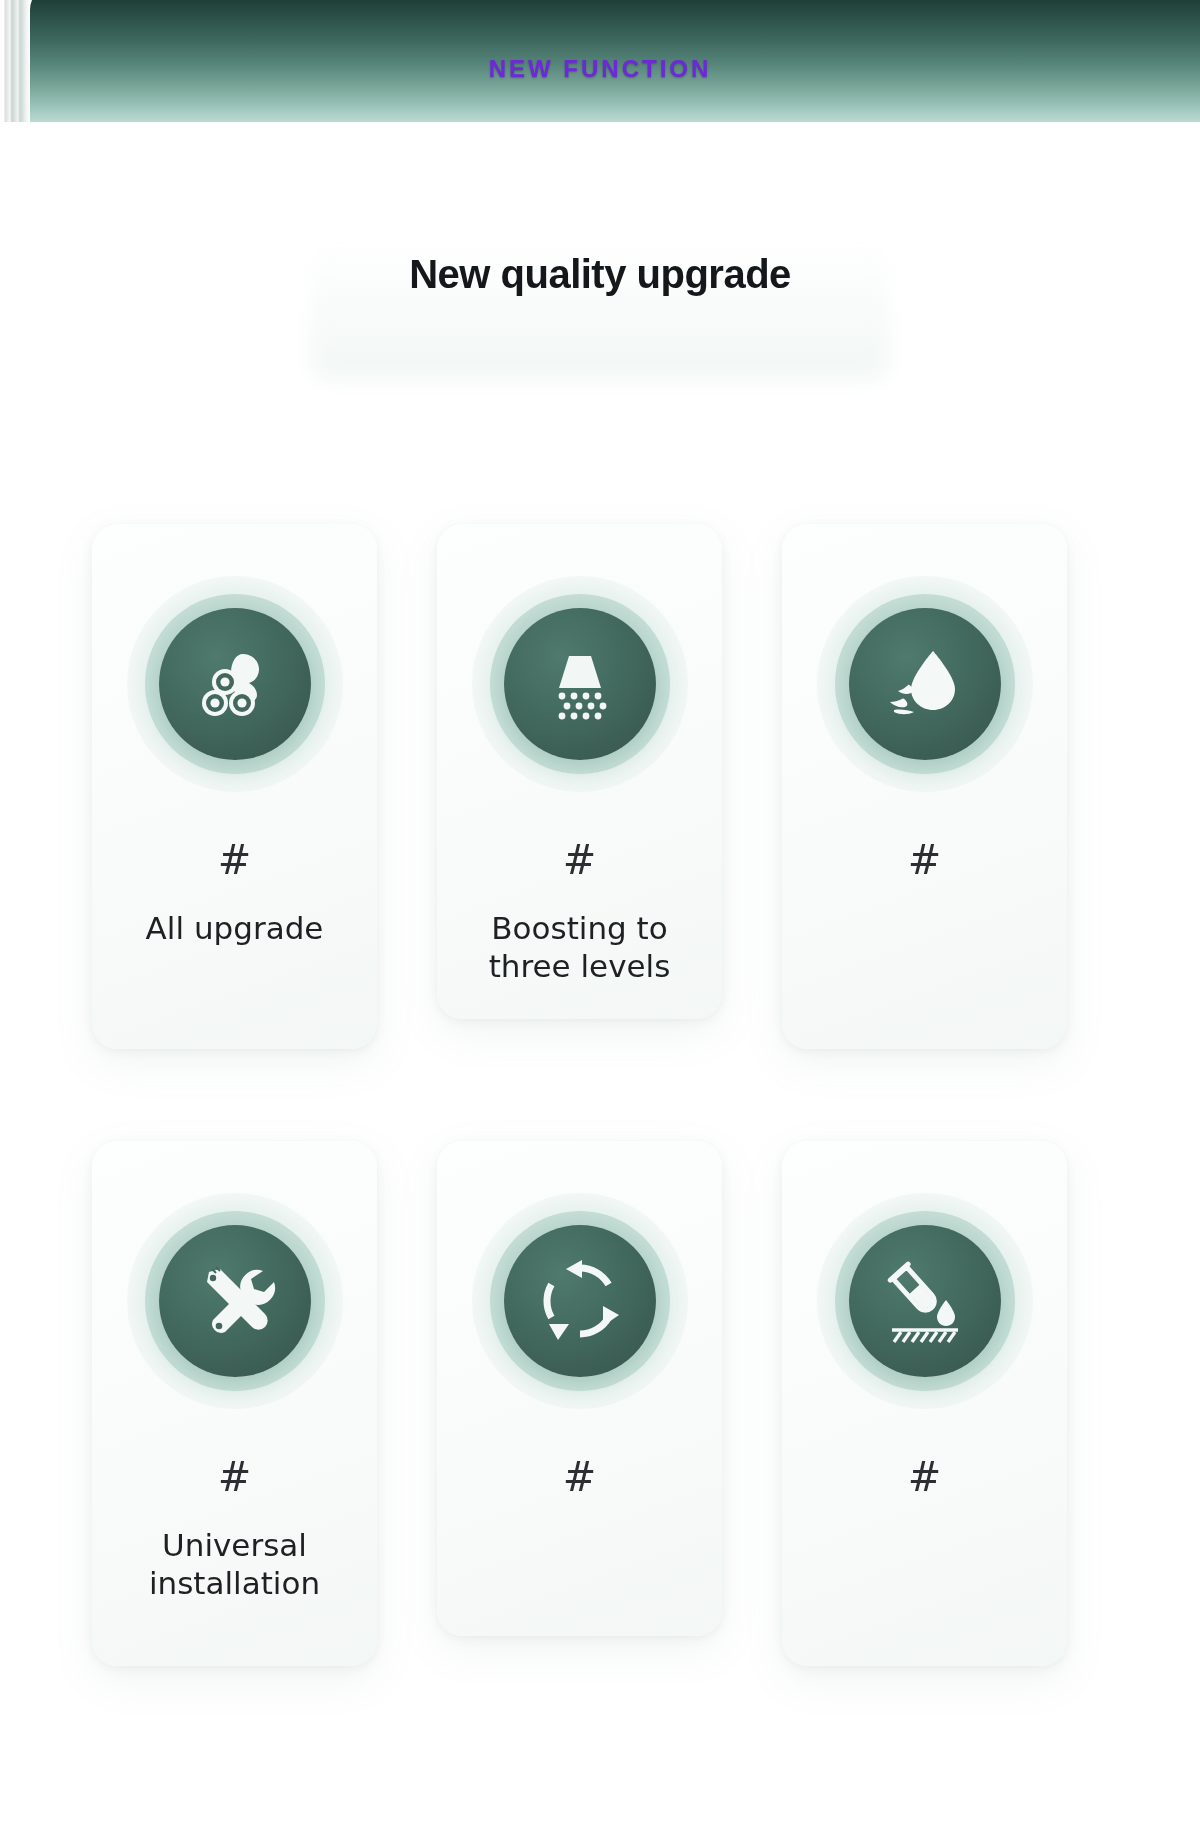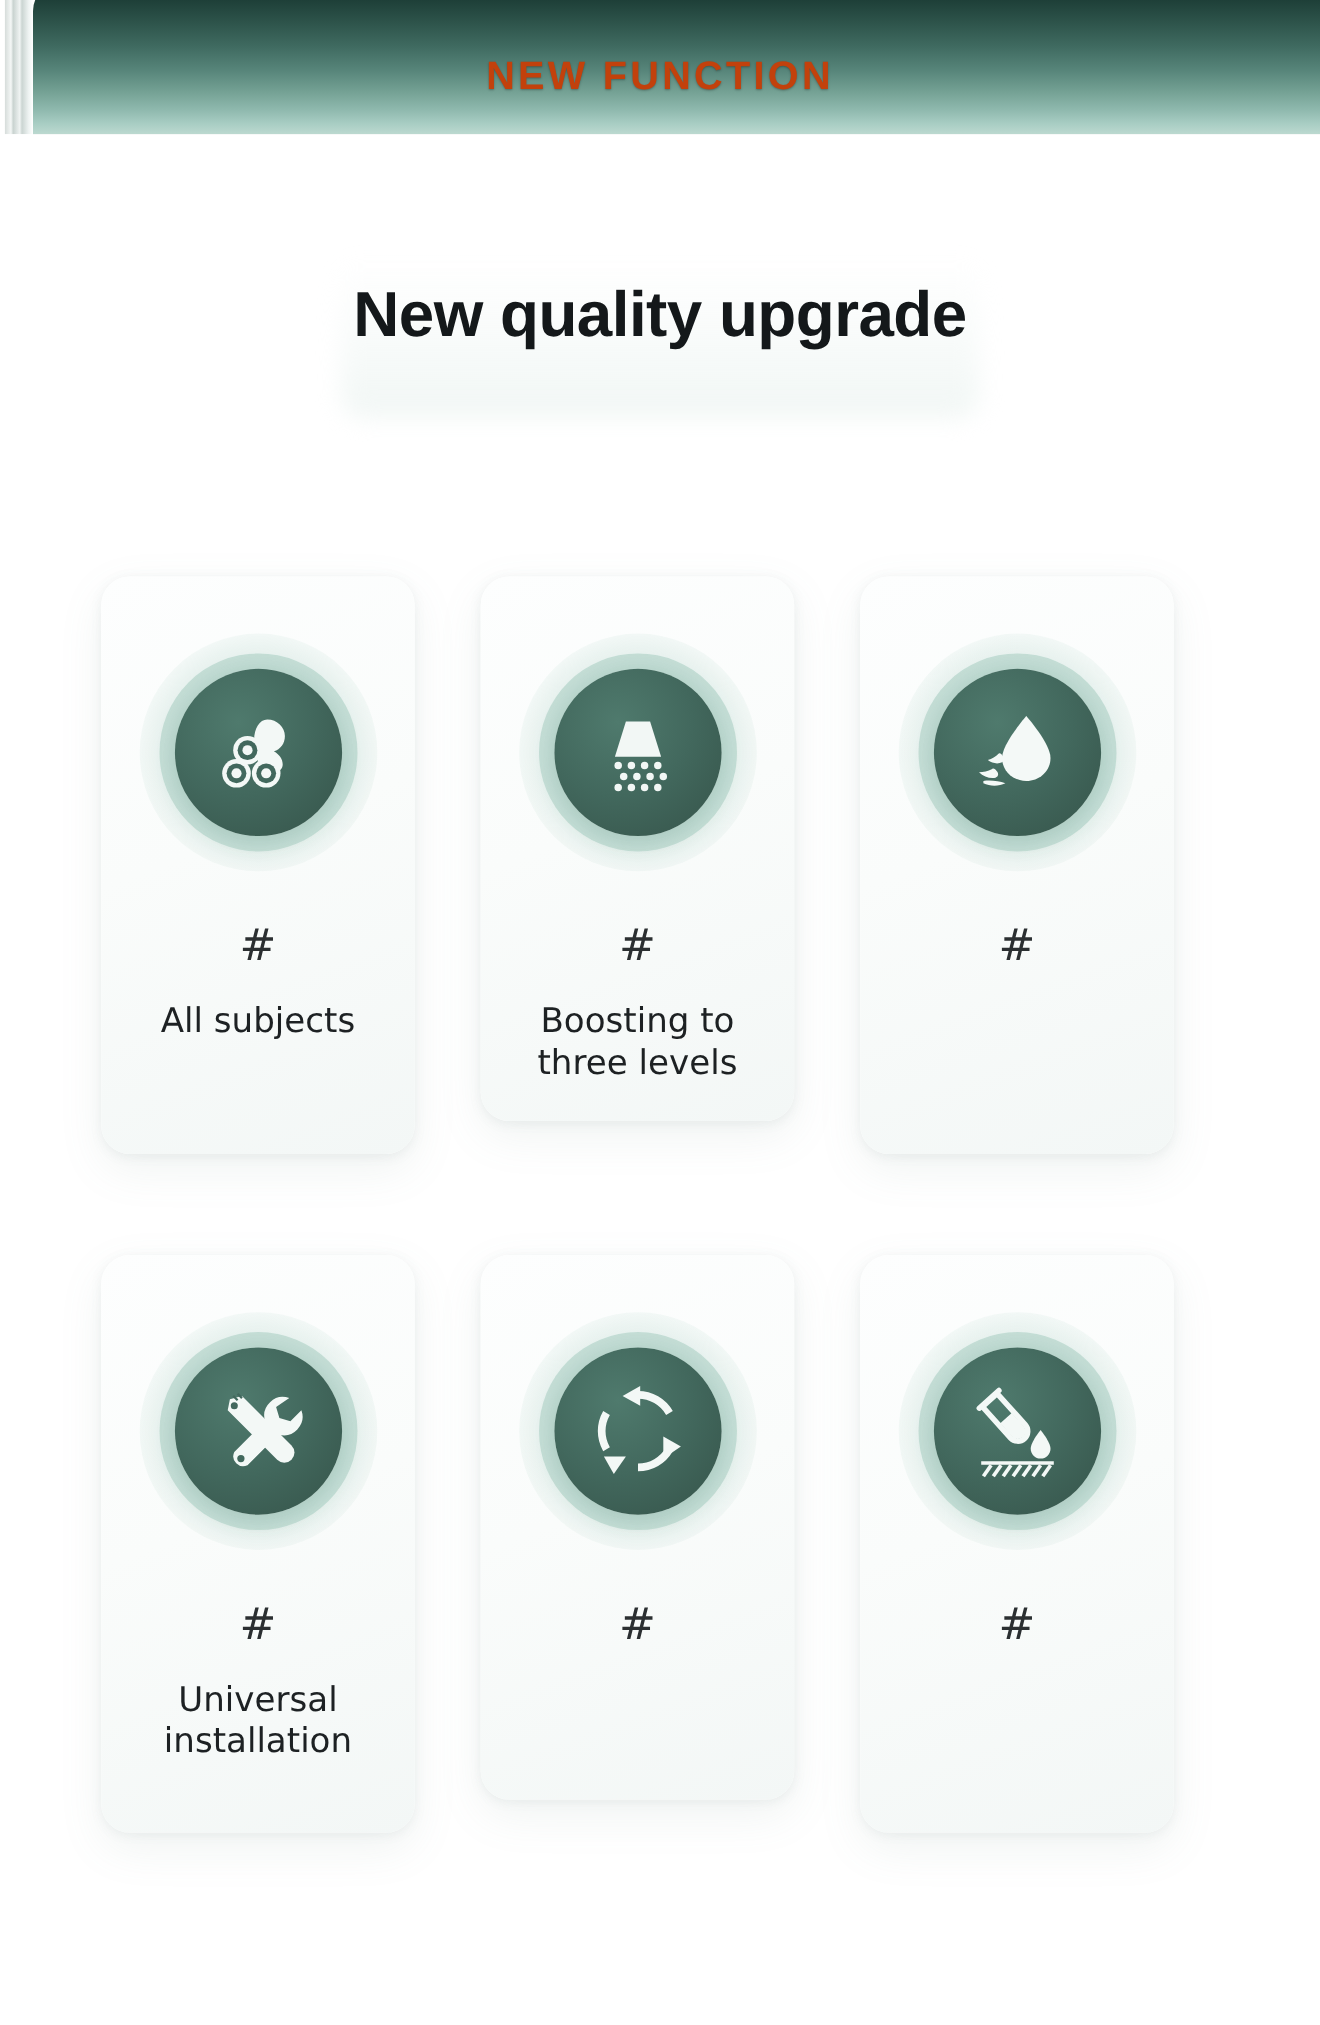--- a/index.html
+++ b/index.html
@@ -66,40 +66,40 @@
   }
   .header-title {
     position: absolute;
     top: 0; left: 30px;
     width: 1140px;
     height: 122px;
     display: flex;
     align-items: center;
     justify-content: center;
     z-index: 3;
-    color: #c2410c;
+    color: #6d28d9;
     font-family: "Liberation Sans", "DejaVu Sans", sans-serif;
     font-weight: 700;
-    font-size: 36px;
+    font-size: 24px;
     letter-spacing: 3px;
     padding-top: 16px;
     text-shadow: 0 1px 2px rgba(0,0,0,0.30);
     white-space: nowrap;
   }
 
   
   .main-title {
     position: absolute;
     top: 252px;
     left: 0;
     width: 1200px;
     text-align: center;
     font-family: "Liberation Sans", "DejaVu Sans", sans-serif;
     font-weight: 700;
-    font-size: 58px;
+    font-size: 40px;
     color: #14181a;
     letter-spacing: -0.5px;
   }
   .title-halo {
     position: absolute;
     top: 236px;
     left: 310px;
     width: 580px;
     height: 144px;
     background: linear-gradient(180deg, rgba(244,248,247,0.0), rgba(240,246,244,0.9));
@@ -218,21 +218,21 @@
             <circle cx="24" cy="63" r="13" fill="#f3f8f6"></circle>
             <circle cx="24" cy="63" r="9" fill="#42685d"></circle>
             <circle cx="24" cy="63" r="4.6" fill="#f3f8f6"></circle>
             <circle cx="51" cy="63" r="13" fill="#f3f8f6"></circle>
             <circle cx="51" cy="63" r="9" fill="#42685d"></circle>
             <circle cx="51" cy="63" r="4.6" fill="#f3f8f6"></circle>
           </svg>
         </div>
       </div>
       <div class="hash">#</div>
-      <div class="card-label">All subjects</div>
+      <div class="card-label">All upgrade</div>
     </div>
 
     <div class="card short">
       <div class="icon-halo">
         <div class="icon-circle">
           <svg width="84" height="84" viewBox="0 0 84 84" aria-hidden="true">
             <path d="M31 14h22l10 32H21z" fill="#f2f7f5"></path>
             <g fill="#f2f7f5">
               <circle cx="24" cy="54" r="3.4"></circle>
                 <circle cx="36" cy="54" r="3.4"></circle>

